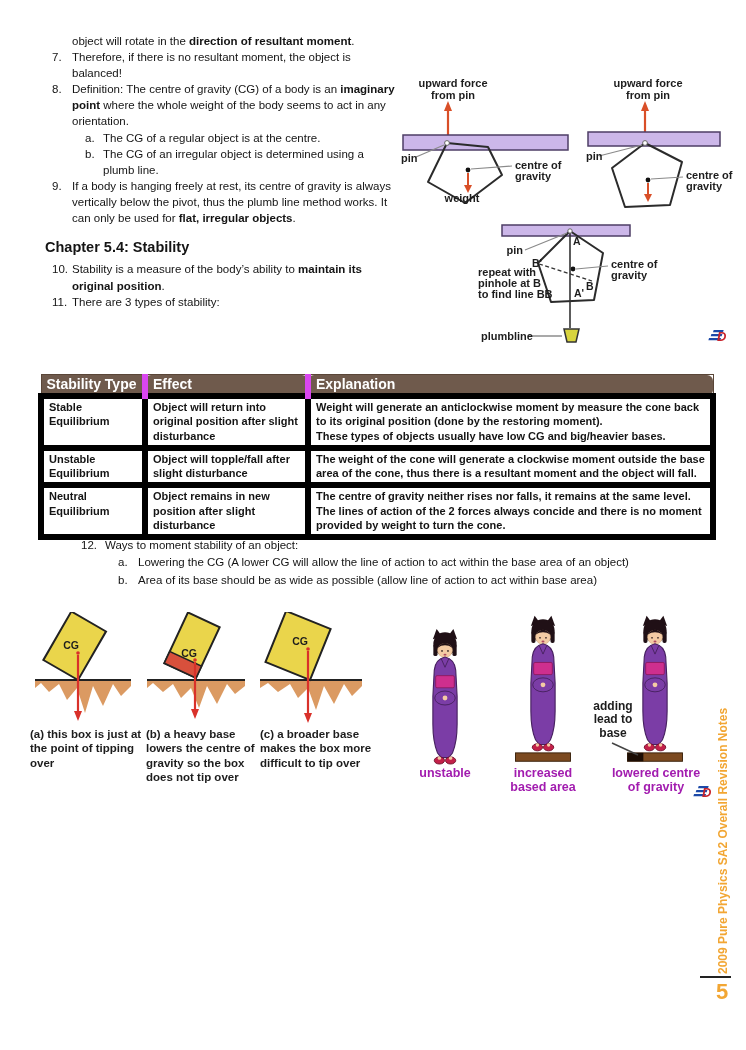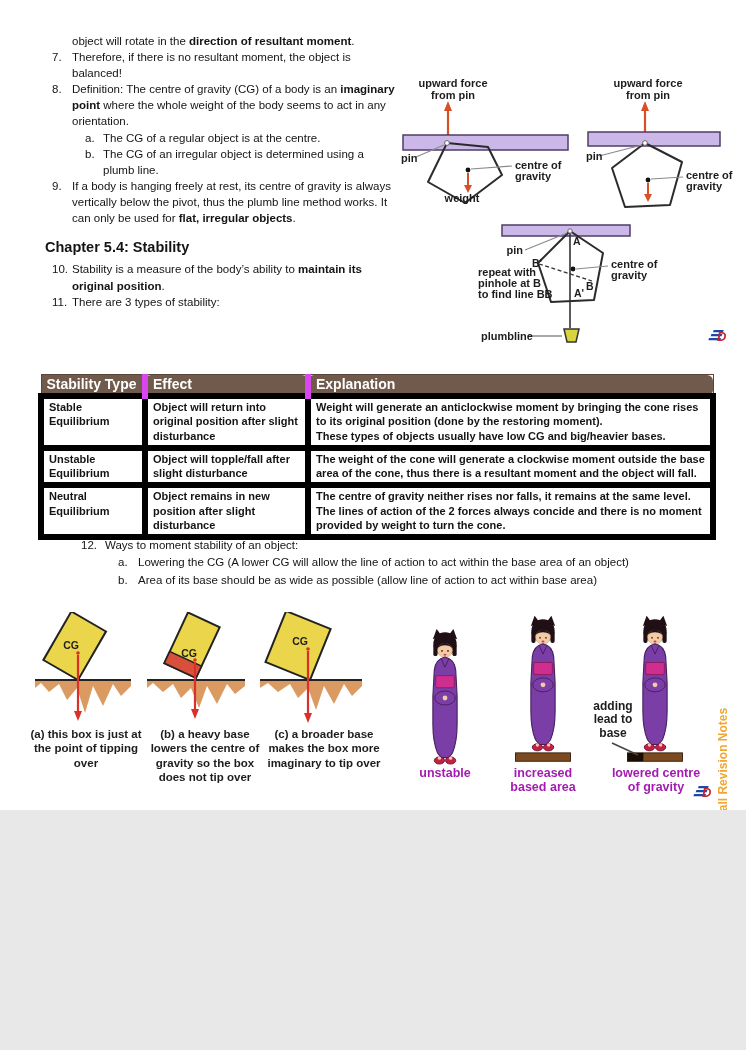--- a/index.html
+++ b/index.html
@@ -1,16 +1,16 @@
 <!DOCTYPE html>
 <html><head>
 <meta charset="utf-8">
 <style>
   html,body{margin:0;padding:0;background:#e8e8e8;}
-  .page{position:relative;width:746px;height:810px;background:#ffffff;overflow:hidden;
+  .page{position:relative;width:746px;height:1050px;background:#ffffff;overflow:hidden;
         font-family:"Liberation Sans","DejaVu Sans",sans-serif;color:#141414;margin:0 auto;}
   
   .textcol{position:absolute;left:45px;top:33px;width:352px;font-size:11.5px;line-height:1.4;}
   .carry{margin-left:27px;}
   .nrow{display:flex;margin-left:7px;}
   .nrow .num{width:20px;flex:none;}
   .nrow .bdy{flex:1;}
   .srow{display:flex;margin-left:40px;}
   .srow .snum{width:18px;flex:none;}
   .srow .bdy{flex:1;}
@@ -26,21 +26,21 @@
                  font-weight:bold;line-height:1.3;}
   
   .itm12{position:absolute;left:45px;top:537px;width:680px;font-size:11.5px;line-height:1.5;margin-left:33px;}
   .itm12 .nrow .num{width:24px;}
   
   .fig{position:absolute;}
   .figtext{font-family:"Liberation Sans","DejaVu Sans",sans-serif;font-size:11px;
            font-weight:bold;fill:#1d1d1d;}
   .figtext-sm{font-family:"Liberation Sans","DejaVu Sans",sans-serif;font-size:10.5px;
            font-weight:bold;fill:#1d1d1d;}
-  .cap{position:absolute;font-weight:bold;font-size:11.5px;line-height:1.25;text-align:center;color:#1d1d1d;}
+  .cap{position:absolute;font-weight:bold;font-size:11.5px;line-height:1.25;color:#1d1d1d;}
   .llabel{position:absolute;font-weight:bold;font-size:12.5px;line-height:1.15;text-align:center;color:#a21caf;}
   .annot{position:absolute;left:577px;top:700px;width:72px;font-weight:bold;font-size:12px;
          line-height:1.12;text-align:center;color:#1d1d1d;}
   
   .sidebar-text{position:absolute;left:716px;top:690px;height:284px;writing-mode:vertical-rl;
                 transform:rotate(180deg);color:#f2a633;font-size:12px;font-weight:bold;white-space:nowrap;}
   .pageline{position:absolute;left:700px;top:976px;width:31px;height:2px;background:#222;}
   .pagenum{position:absolute;left:708px;top:979px;width:28px;color:#f2a633;font-size:22px;
            font-weight:bold;text-align:center;}
 </style>
@@ -173,21 +173,21 @@
     <tbody>
         <tr>
       <th>Stability Type</th>
       <th>Effect</th>
       <th>Explanation</th>
     </tr>
     <tr>
       <td>Stable Equilibrium</td>
       <td>Object will return into original position after slight disturbance</td>
       <td>
-        <div>Weight will generate an anticlockwise moment by bringing the cone rises to its original position (done by the restoring moment).</div>
+        <div>Weight will generate an anticlockwise moment by measure the cone back to its original position (done by the restoring moment).</div>
         <div>These types of objects usually have low CG and big/heavier bases.</div>
       </td>
     </tr>
     <tr>
       <td>Unstable Equilibrium</td>
       <td>Object will topple/fall after slight disturbance</td>
       <td>
         <div>The weight of the cone will generate a clockwise moment outside the base area of the cone, thus there is a resultant moment and the object will fall.</div>
       </td>
     </tr>
@@ -249,21 +249,21 @@
     <polygon points="0,69 102,69 102,74 92,84 84,72 74,92 64,74 56,98 48,76 38,86 30,72 18,80 8,71 0,76" fill="#db9a62"></polygon>
     <line x1="0" y1="68" x2="102" y2="68" stroke="#222" stroke-width="2"></line>
     <rect x="2" y="13" width="48" height="55" fill="#ead54b" stroke="#222" stroke-width="2" transform="rotate(22 50 68)"></rect>
     <text x="40" y="33" text-anchor="middle" class="figtext-sm">CG</text>
     <circle cx="48" cy="37" r="1.8" fill="#d9312a"></circle>
     <g>
       <line x1="48" y1="39" x2="48" y2="103" stroke="#d9312a" stroke-width="2.2"></line>
       <polygon points="44,101 52,101 48,111" fill="#d9312a"></polygon>
     </g>
   </svg>
-  <div class="cap" style="left:260px;top:727px;width:128px">(c) a broader base makes the box more imaginary to tip over</div>
+  <div class="cap" style="left:260px;top:727px;width:128px">(c) a broader base makes the box more difficult to tip over</div>
 
   <svg class="fig" style="left:417px;top:616px" width="56" height="151" viewBox="0 0 60 162">
     <defs>
       <g id="lady-shape">
         <polygon points="17,13 21,2 27,10" fill="#201016"></polygon>
         <polygon points="33,10 39,2 43,13" fill="#201016"></polygon>
         <circle cx="30" cy="18" r="12.5" fill="#201016"></circle>
         <rect x="17.5" y="18" width="4.5" height="13" rx="2" fill="#201016"></rect>
         <rect x="38" y="18" width="4.5" height="13" rx="2" fill="#201016"></rect>
         <ellipse cx="30" cy="25" rx="8" ry="7.5" fill="#f4cba4" stroke="#caa27c" stroke-width="0.5"></ellipse>

